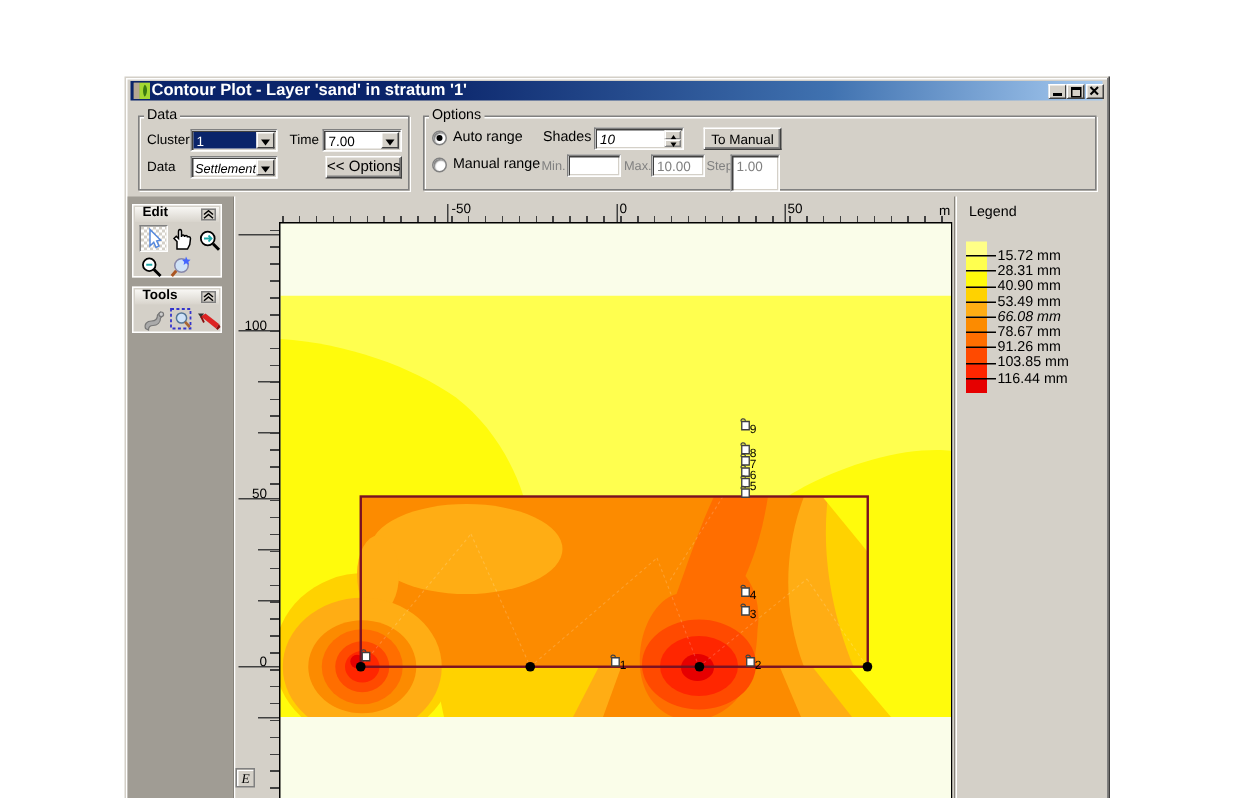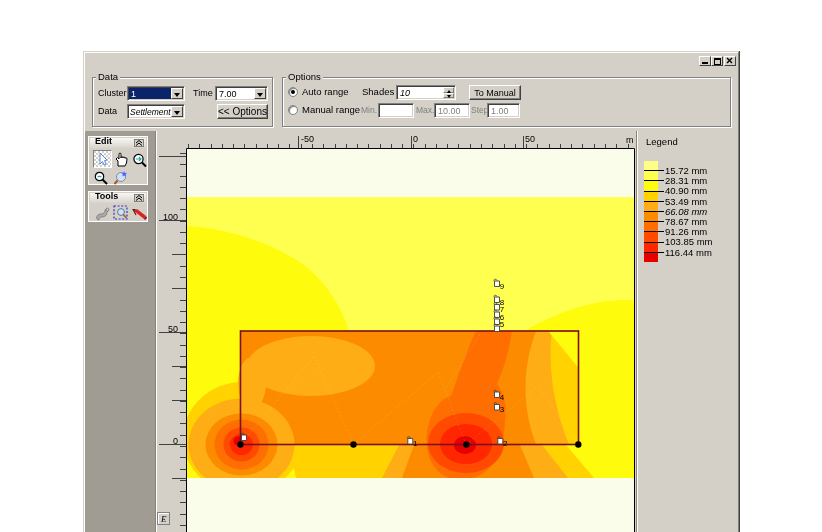--- a/index.html
+++ b/index.html
@@ -43,20 +43,29 @@
 .rlabel { position:absolute; font-size:9px; color:#000; white-space:nowrap; }
 </style>
 </head>
 <body>
 <div id="stage">
   <div id="win"></div>
     <div id="winhl1"></div>
     <div id="winhl2"></div>
     <div id="winsh1"></div>
     <div id="winsh2"></div>
+  <div id="title">
+    <svg class="abs" style="left:2px;top:1px" width="12" height="11" viewBox="0 0 12 11">
+      <rect x="0" y="0" width="11" height="11" fill="#9a8a78"></rect>
+      <rect x="0" y="0" width="4" height="11" fill="#b5a794"></rect>
+      <rect x="4" y="0" width="7" height="11" fill="#A4D832"></rect>
+      <path d="M7.5,1.5 C9.5,2.5 9.5,7.5 7.5,9.5 C6,8 6,3 7.5,1.5 Z" fill="#3a7a10"></path>
+    </svg>
+    <span class="abs" style="left:14px;top:0px;font-size:11px;font-weight:bold;color:#fff;letter-spacing:0;">Contour Plot - Layer 'sand' in stratum '1'</span>
+  </div>
   <div class="capbtn" style="left:699px;top:56px;">
       <div class="abs" style="left:2px;top:5px;width:6px;height:2px;background:#000;"></div>
     </div>
   <div class="capbtn" style="left:711px;top:56px;">
       <div class="abs" style="left:1.5px;top:1px;width:7px;height:7px;border:1px solid #000;border-top:2px solid #000;"></div>
     </div>
   <div class="capbtn" style="left:724px;top:56px;">
     <svg width="10" height="8" style="position:absolute;left:0px;top:0px">
         <path d="M2,1 L7,6 M7,1 L2,6" stroke="#000" stroke-width="1.4"></path>
       </svg>
@@ -101,21 +110,21 @@
   <span class="t11 abs" style="left:302px; top:104px;text-align:right;">Manual range</span>
   <span class="abs gray" style="left:361px; top:105px; font-size:8.5px; white-space:nowrap;">Min.</span>
   <div class="sunken" style="left:378px; top:103px; width:36px; height:15px;">
     <span class="abs gray" style="left:3px;top:2px;font-size:9px;margin-top:48px;">0.00</span>
   </div>
   <span class="abs gray" style="left:416px; top:105px; font-size:8.5px; white-space:nowrap;">Max.</span>
   <div class="sunken" style="left:434px; top:103px; width:36px; height:15px;">
     <span class="abs gray" style="left:3px;top:2px;font-size:9px;">10.00</span>
   </div>
   <span class="abs gray" style="left:471px; top:105px; font-size:8.5px; white-space:nowrap;">Step</span>
-  <div class="sunken" style="left:487px; top:103px; width:33px; height:15px;">
+  <div class="sunken" style="left:487px; top:103px; width:33px; height:25px;">
     <span class="abs gray" style="left:3px;top:2px;font-size:9px;">1.00</span>
   </div>
 
   <div class="abs" style="left:85px; top:131px; width:70px; height:401px; background:#A09C94;"></div>
   <div class="abs" style="left:155px; top:131px; width:1px; height:401px; background:#87837b;"></div>
   <div class="abs" style="left:156px; top:131px; width:1px; height:401px; background:#fff;"></div>
 
   <div class="card" style="left:88px; top:136px; width:60px; height:49px;">
     <div class="cardhead">
         <span class="abs" style="left:5px;top:-2px;">Edit</span>

